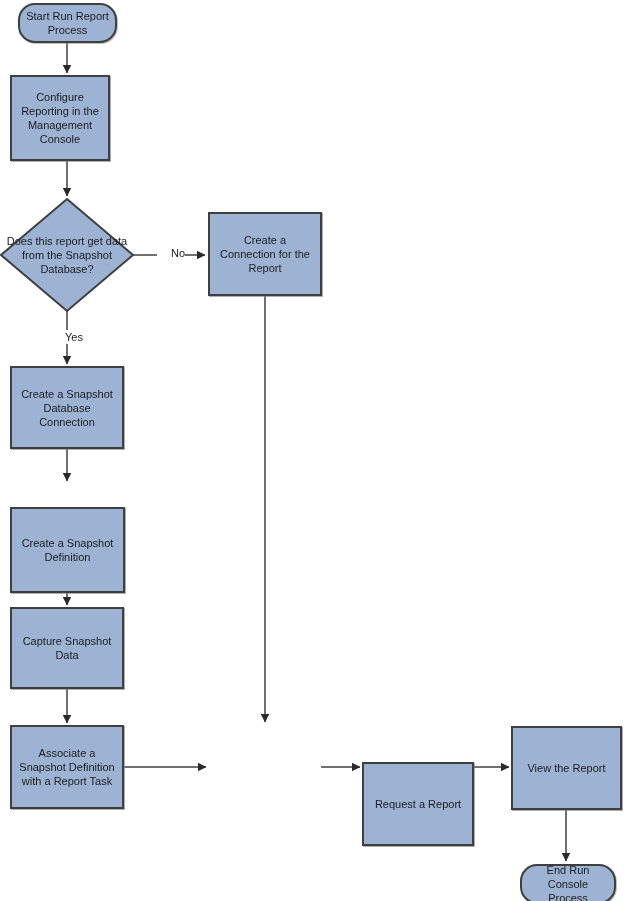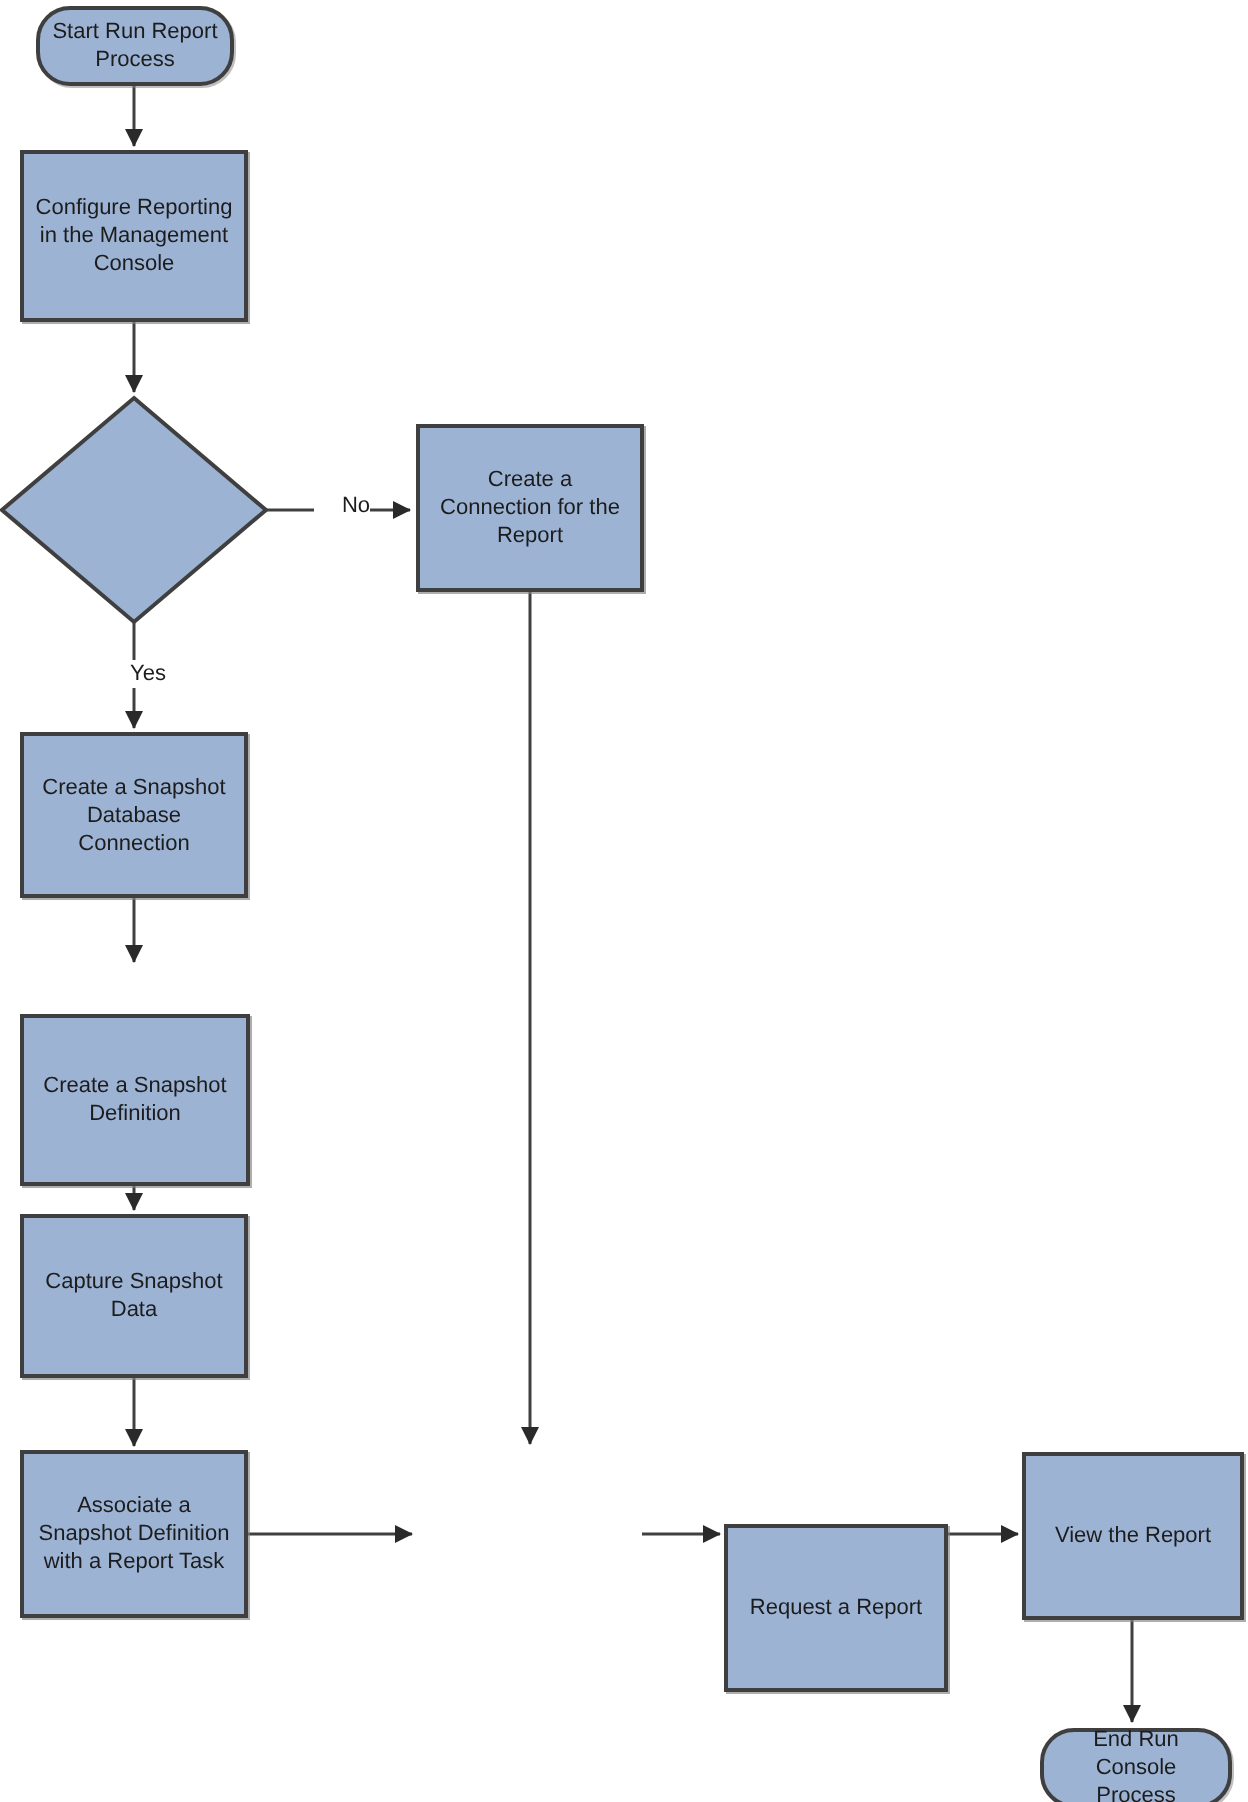--- a/index.html
+++ b/index.html
@@ -97,22 +97,23 @@
     <path class="edge" d="M67,689 V723" marker-end="url(#arrow)"></path>
     <path class="edge" d="M124,767 H206" marker-end="url(#arrow)"></path>
     <path class="edge" d="M265,296 V722" marker-end="url(#arrow)"></path>
     <path class="edge" d="M321,767 H360" marker-end="url(#arrow)"></path>
     <path class="edge" d="M474,767 H509" marker-end="url(#arrow)"></path>
     <path class="edge" d="M566,810 V861" marker-end="url(#arrow)"></path>
   </svg>
 
   <div class="node node--terminator" style="left:18px;top:3px;width:99px;height:32px">Start Run Report Process</div>
 
-  <div class="node" style="left:10px;top:75px;width:114px;height:86px">Configure Reporting in the Management Console</div>
+  <div class="node" style="left:10px;top:75px;width:100px;height:86px">Configure Reporting in the Management Console</div>
 
+  <div class="diamond-label">Does this report get data from the Snapshot Database?</div>
 
   <div class="node" style="left:208px;top:212px;width:114px;height:84px">Create a Connection for the Report</div>
 
   <div class="node" style="left:10px;top:366px;width:114px;height:83px">Create a Snapshot Database Connection</div>
 
   <div class="node" style="left:10px;top:507px;width:115px;height:86px">Create a Snapshot Definition</div>
 
   <div class="node" style="left:10px;top:607px;width:114px;height:82px">Capture Snapshot Data</div>
 
   <div class="node" style="left:10px;top:725px;width:114px;height:84px">Associate a Snapshot Definition with a Report Task</div>

